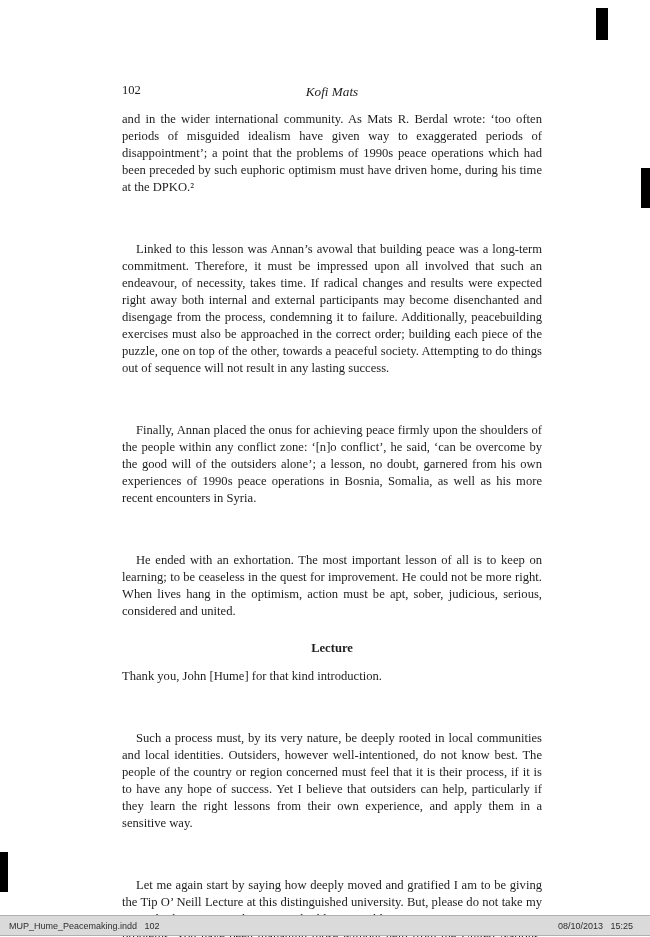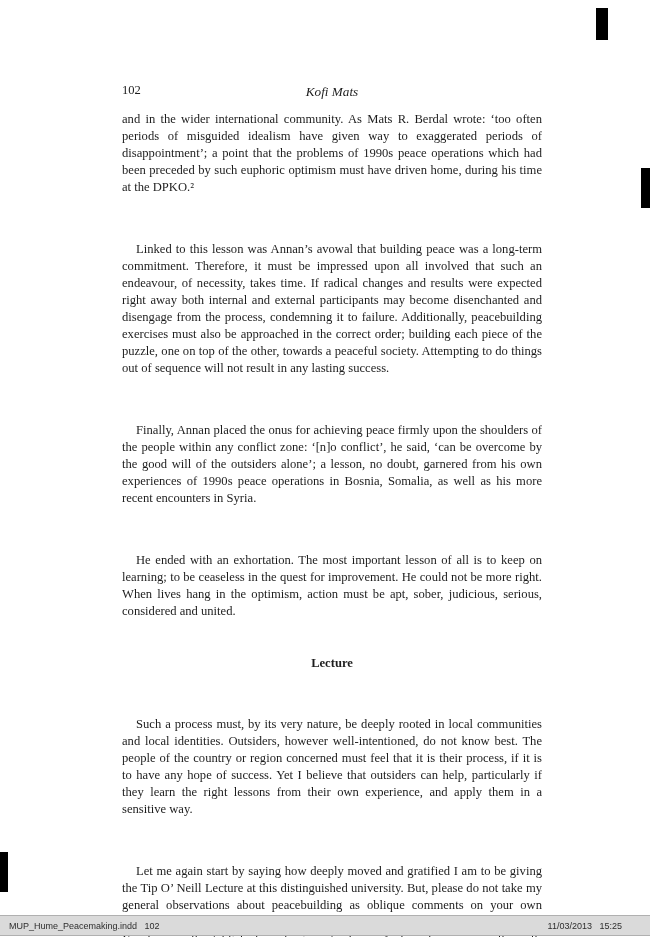--- a/index.html
+++ b/index.html
@@ -43,34 +43,34 @@
   .body-text p {
     font-size: 12.6px;
     line-height: 17px;
     text-align: justify;
   }
   .body-text p.indent { text-indent: 14px; margin-top: 45px; }
   .section-heading {
     text-align: center;
     font-weight: bold;
     font-size: 12.6px;
-    margin-top: 36px;
+    margin-top: 21px;
     margin-bottom: 12px;
   }
   .footer-bar {
     position: absolute;
     left: 0; right: 0; bottom: 1px;
     height: 21px;
     background: #dadada;
     border-top: 1px solid #b0b0b0;
     border-bottom: 1px solid #b0b0b0;
     display: flex;
     align-items: center;
     justify-content: space-between;
-    padding: 0 28px 0 9px;
+    padding: 0 17px 0 9px;
     font-family: "Liberation Sans", sans-serif;
     font-size: 9px;
     color: #2e2e2e;
   }
   .pre { white-space: pre; }
 </style>
 </head>
 <body>
 
 <div class="page">
@@ -87,24 +87,25 @@
     </div>
 
     <div class="body-text">
       <p>and in the wider international community. As Mats R. Berdal wrote: ‘too often periods of misguided idealism have given way to exaggerated periods of disappointment’; a point that the problems of 1990s peace operations which had been preceded by such euphoric optimism must have driven home, during his time at the DPKO.²</p>
       <p class="indent">Linked to this lesson was Annan’s avowal that building peace was a long-term commitment. Therefore, it must be impressed upon all involved that such an endeavour, of necessity, takes time. If radical changes and results were expected right away both internal and external participants may become disenchanted and disengage from the process, condemning it to failure. Additionally, peacebuilding exercises must also be approached in the correct order; building each piece of the puzzle, one on top of the other, towards a peaceful society. Attempting to do things out of sequence will not result in any lasting success.</p>
       <p class="indent">Finally, Annan placed the onus for achieving peace firmly upon the shoulders of the people within any conflict zone: ‘[n]o conflict’, he said, ‘can be overcome by the good will of the outsiders alone’; a lesson, no doubt, garnered from his own experiences of 1990s peace operations in Bosnia, Somalia, as well as his more recent encounters in Syria.</p>
       <p class="indent">He ended with an exhortation. The most important lesson of all is to keep on learning; to be ceaseless in the quest for improvement. He could not be more right. When lives hang in the optimism, action must be apt, sober, judicious, serious, considered and united.</p>
 
       <h2 class="section-heading">Lecture</h2>
 
+      <p>Thank you, John [Hume] for that kind introduction.</p>
       <p class="indent">Such a process must, by its very nature, be deeply rooted in local communities and local identities. Outsiders, however well-intentioned, do not know best. The people of the country or region concerned must feel that it is their process, if it is to have any hope of success. Yet I believe that outsiders can help, particularly if they learn the right lessons from their own experience, and apply them in a sensitive way.</p>
       <p class="indent">Let me again start by saying how deeply moved and gratified I am to be giving the Tip O’ Neill Lecture at this distinguished university. But, please do not take my general observations about peacebuilding as oblique comments on your own problems. You have been managing those without help from the United Nations. You have well-established mechanisms to do so. And we have an equally well-established policy</p>
     </div>
 
   </div>
 
   <div class="footer-bar">
     <span class="pre">MUP_Hume_Peacemaking.indd   102</span>
-    <span class="pre">11/03/2013   15:25</span>
+    <span class="pre">08/10/2013   15:25</span>
   </div>
 
 </div>
 
 </body></html>

